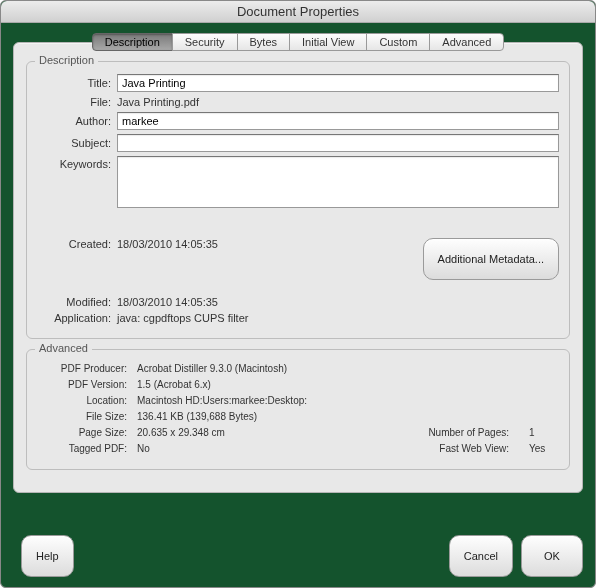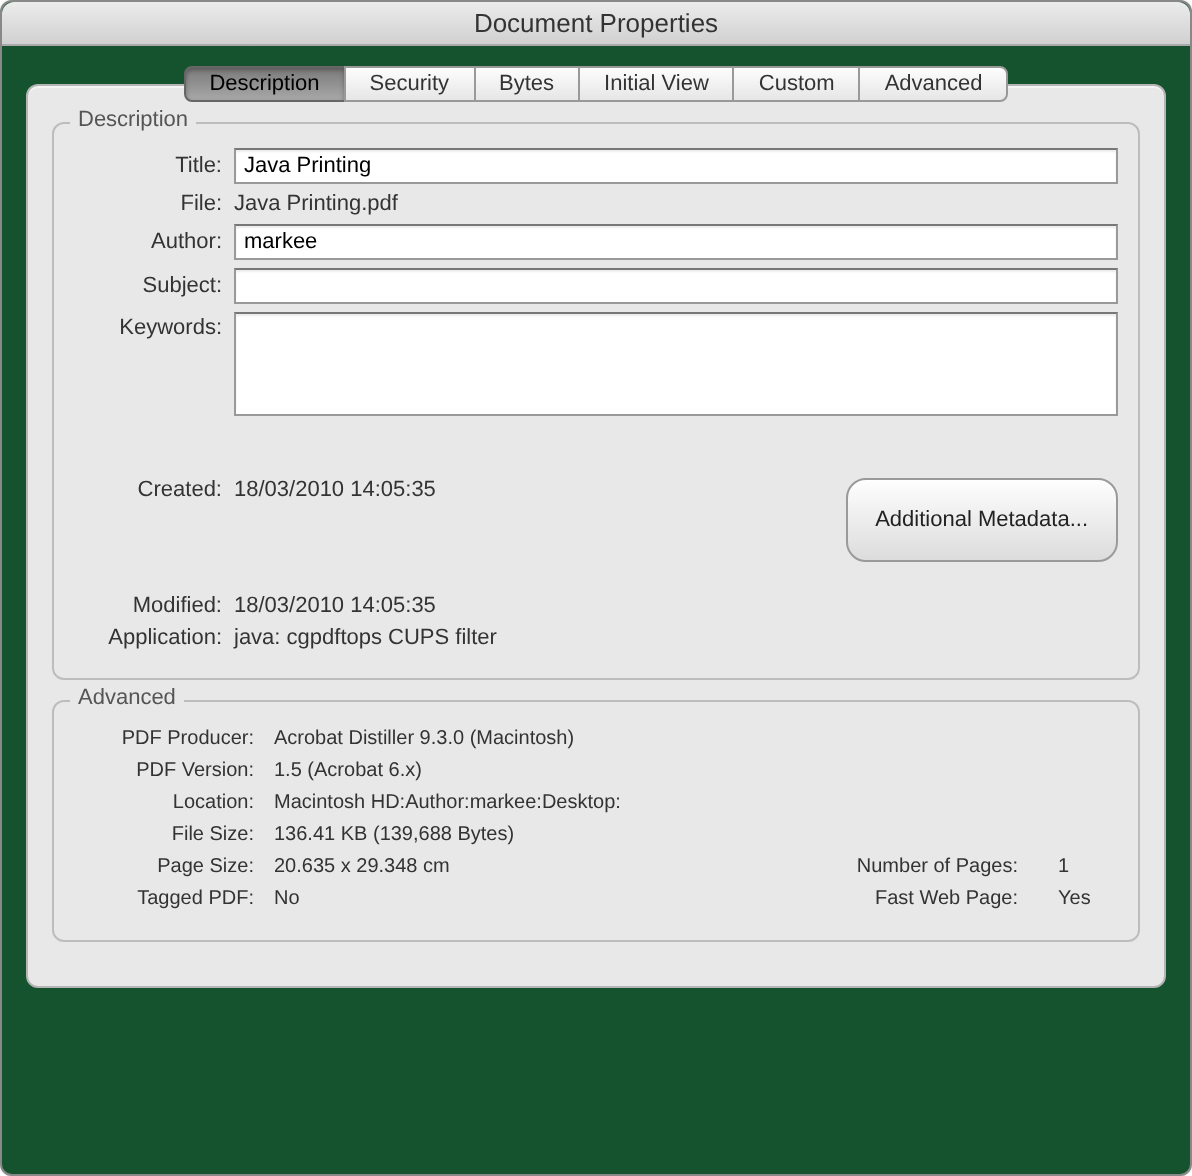--- a/index.html
+++ b/index.html
@@ -236,21 +236,21 @@
         <div class="adv-row">
           <div class="adv-label">PDF Producer:</div>
           <div class="adv-value">Acrobat Distiller 9.3.0 (Macintosh)</div>
         </div>
         <div class="adv-row">
           <div class="adv-label">PDF Version:</div>
           <div class="adv-value">1.5 (Acrobat 6.x)</div>
         </div>
         <div class="adv-row">
           <div class="adv-label">Location:</div>
-          <div class="adv-value">Macintosh HD:Author:markee:Desktop:</div>
+          <div class="adv-value">Macintosh HD:Users:markee:Desktop:</div>
         </div>
         <div class="adv-row">
           <div class="adv-label">File Size:</div>
           <div class="adv-value">136.41 KB (139,688 Bytes)</div>
         </div>
 
         <div class="adv-row adv-split">
           <div class="adv-left">
             <div class="adv-label">Page Size:</div>
             <div class="adv-value">20.635 x 29.348 cm</div>
@@ -260,22 +260,28 @@
             <div class="adv-value" style="width:30px;">1</div>
           </div>
         </div>
 
         <div class="adv-row adv-split">
           <div class="adv-left">
             <div class="adv-label">Tagged PDF:</div>
             <div class="adv-value">No</div>
           </div>
           <div class="adv-right">
-            <div class="adv-label">Fast Web Page:</div>
+            <div class="adv-label">Fast Web View:</div>
             <div class="adv-value" style="width:30px;">Yes</div>
           </div>
         </div>
       </div>
 
     </div>
   </div>
 
+  <div class="bottom-bar">
+    <button class="btn">Help</button>
+    <div class="spacer"></div>
+    <button class="btn wide">Cancel</button>
+    <button class="btn wide">OK</button>
+  </div>
 </div>
 
 </body></html>

